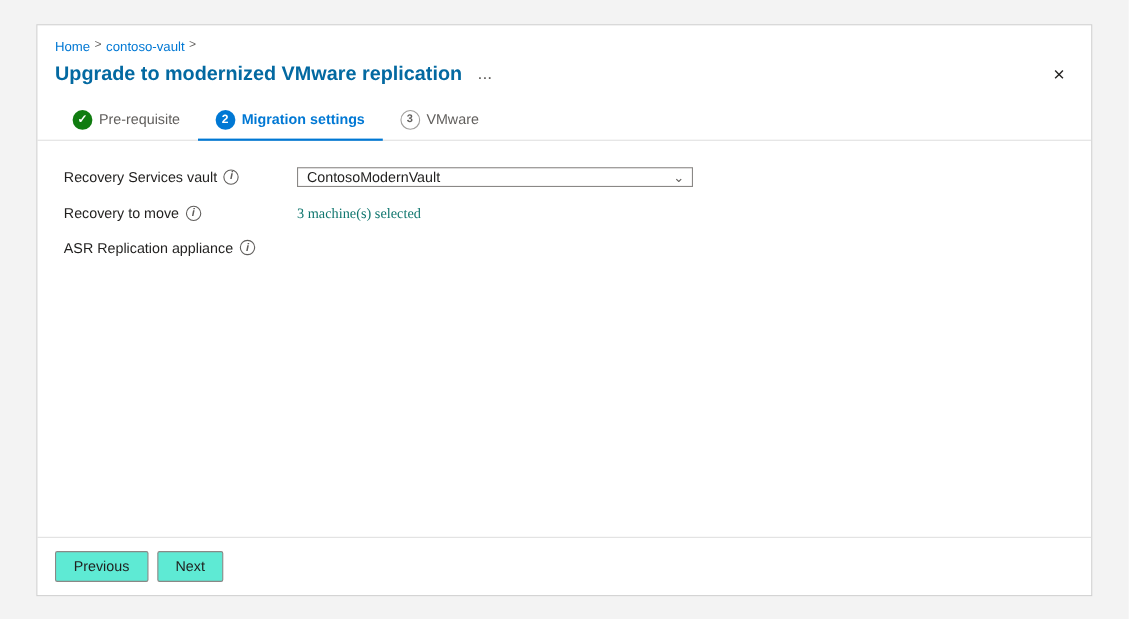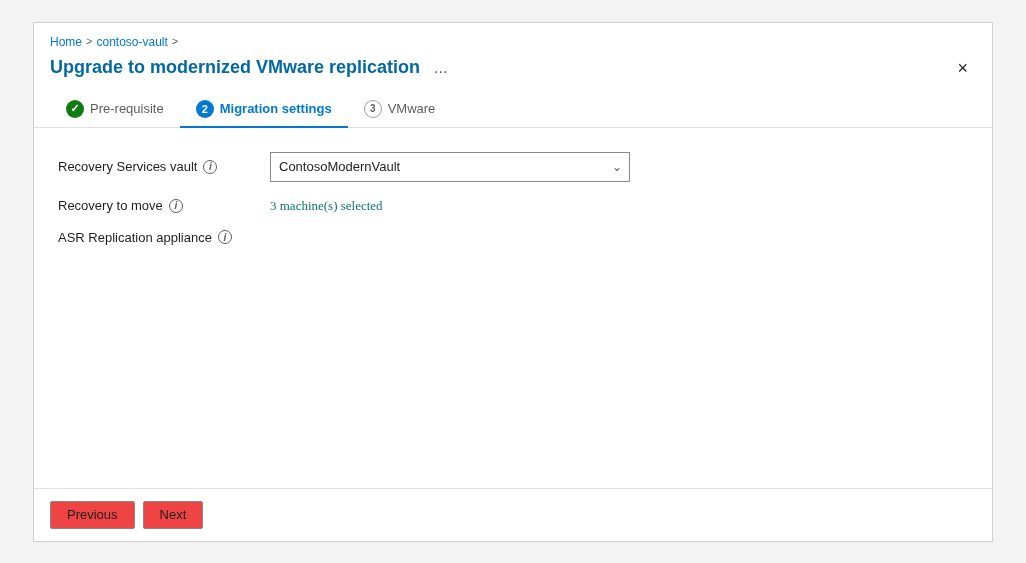--- a/index.html
+++ b/index.html
@@ -179,21 +179,21 @@
       flex: 1;
       max-width: 360px;
     }
     .select-wrapper {
       position: relative;
       display: flex;
       align-items: center;
     }
     .select-box {
       width: 360px;
-      height: 30px;
+      height: 18px;
       border: 1px solid #8a8886;
       background: white;
       padding: 0 32px 0 8px;
       font-size: 13px;
       color: #201f1e;
       appearance: none;
       cursor: pointer;
       border-radius: 0;
     }
     .select-chevron {
@@ -220,21 +220,21 @@
     }
     .btn {
       height: 28px;
       padding: 0 16px;
       font-size: 13px;
       cursor: pointer;
       border-radius: 2px;
       font-family: 'Segoe UI', Arial, sans-serif;
     }
     .btn-outline {
-      background: #ef4444;
+      background: #5eead4;
       border: 1px solid #8a8886;
       color: #201f1e;
     }
   </style>
 </head>
 <body>
 
 <div class="modal-overlay">
   <div class="modal">
 

